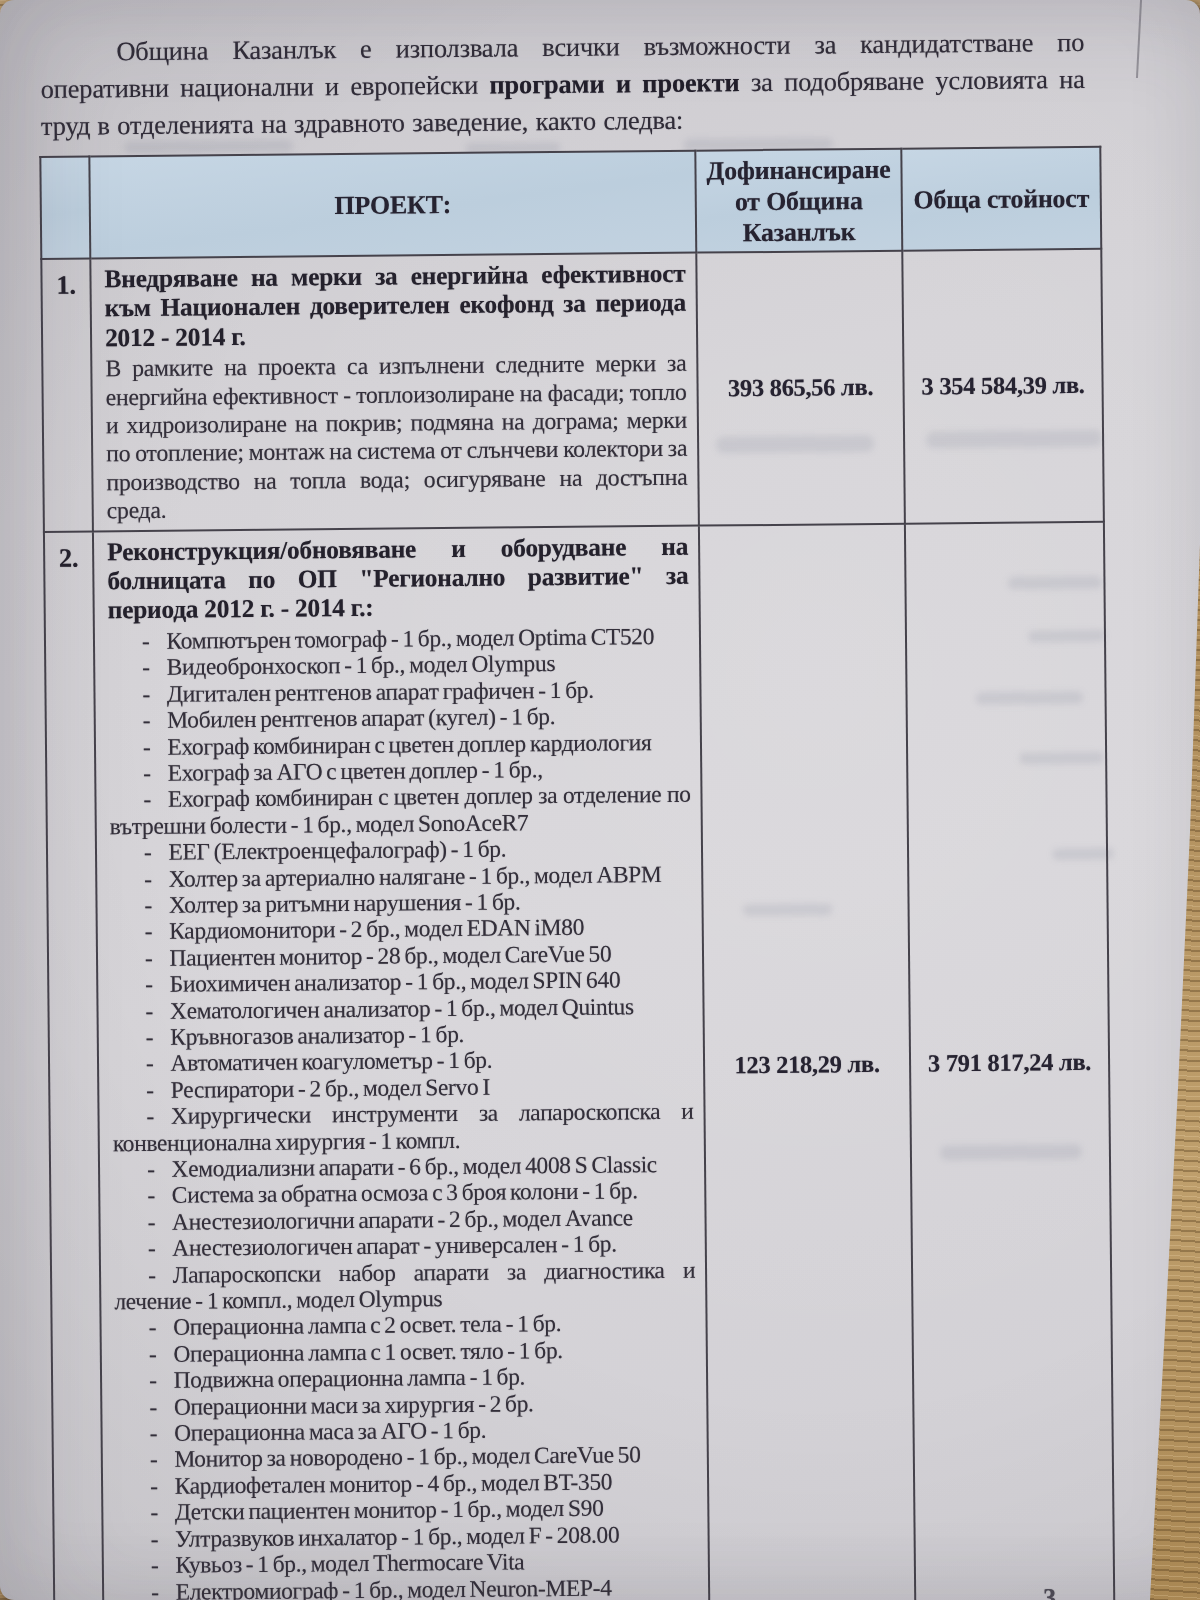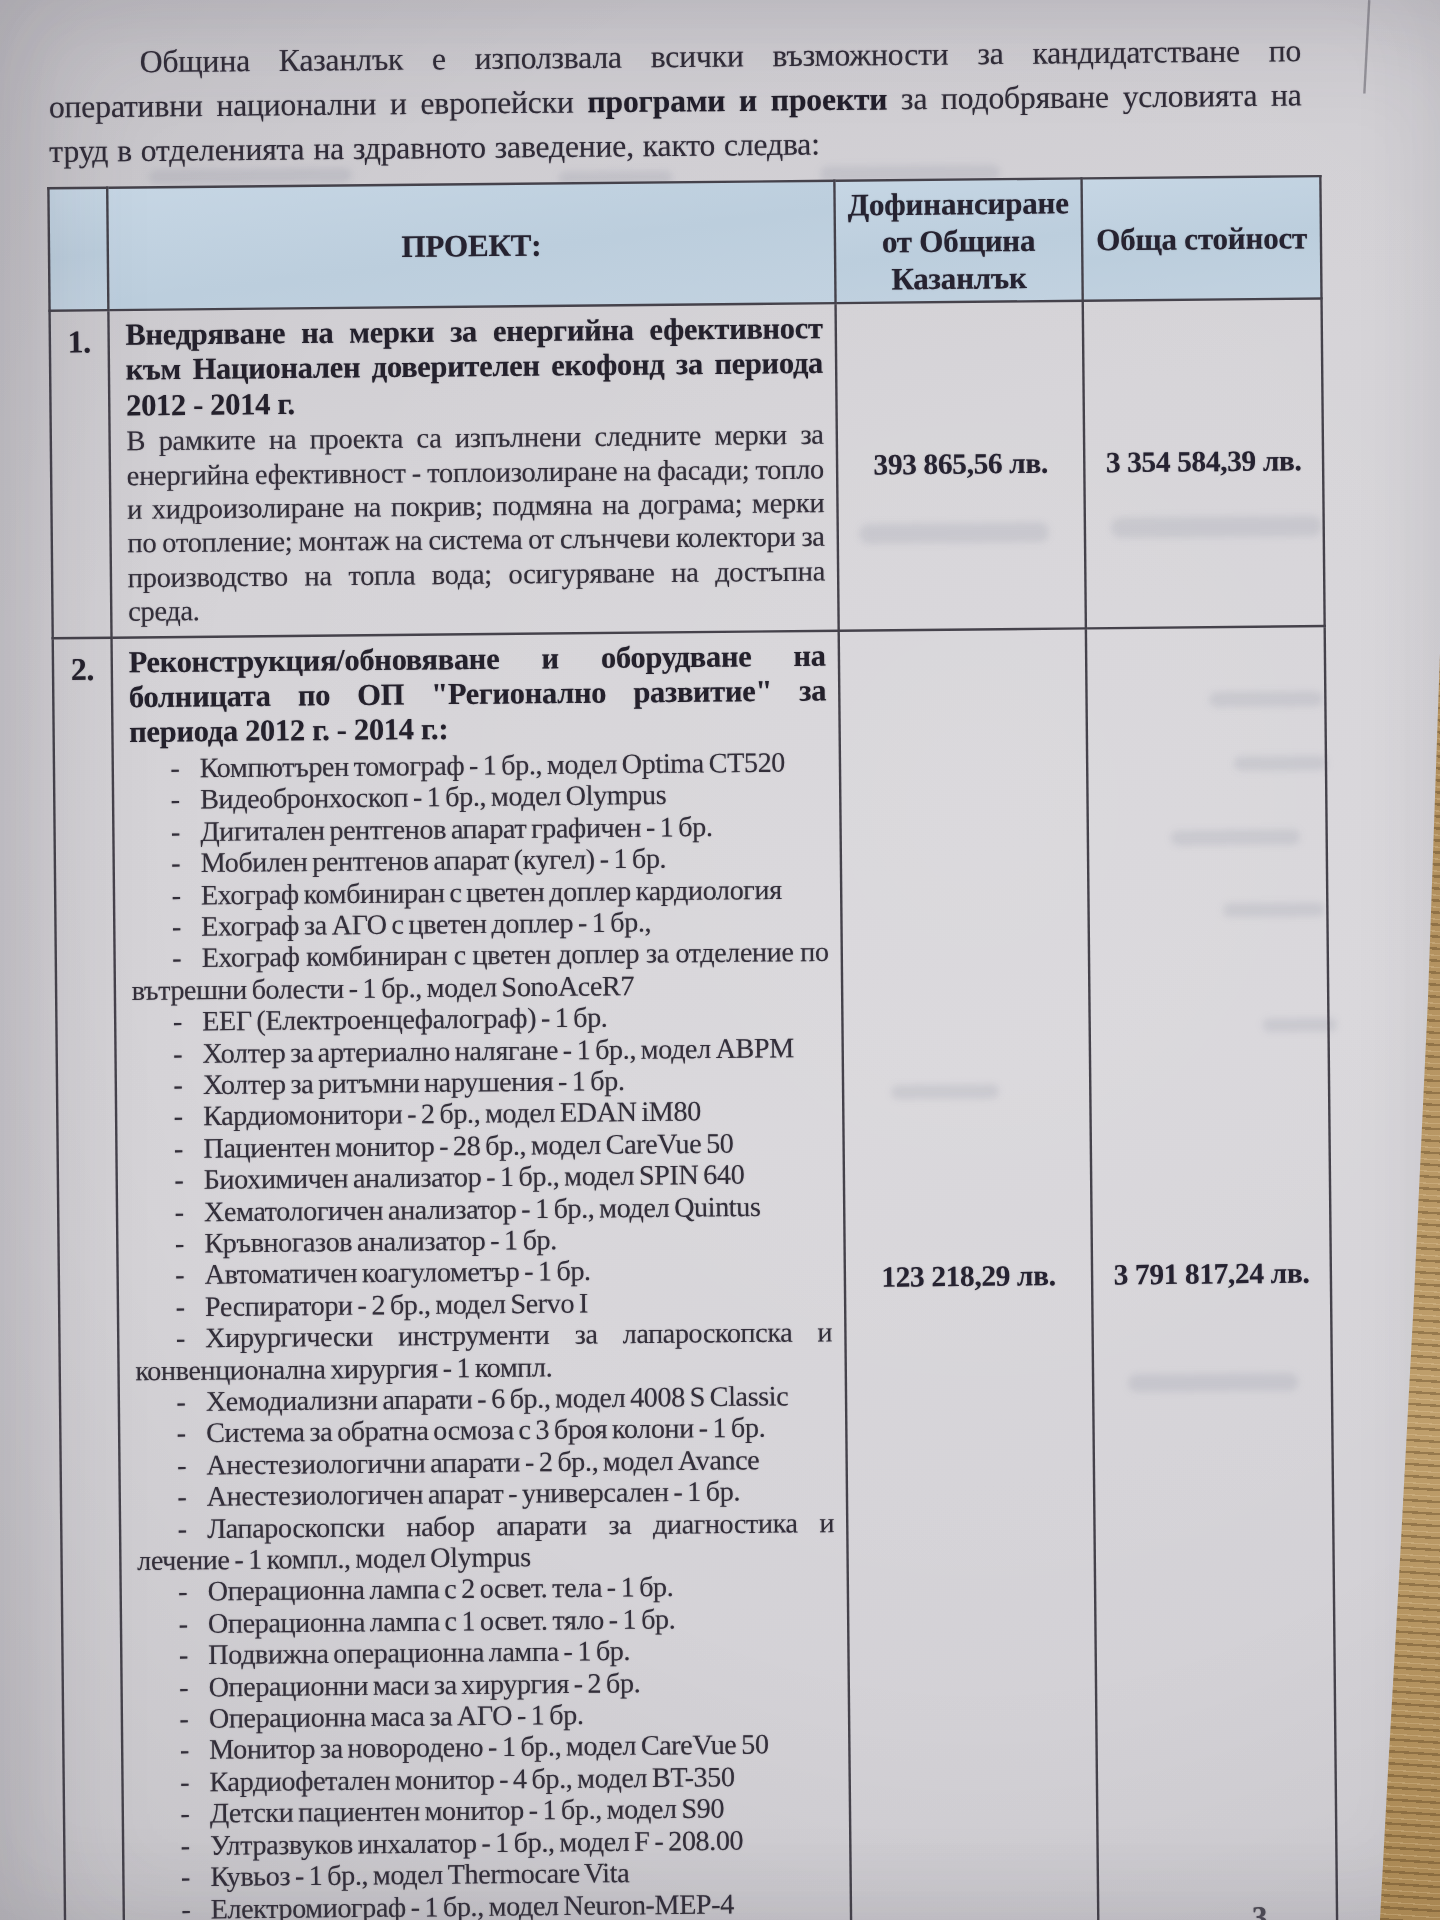--- a/index.html
+++ b/index.html
@@ -23,20 +23,21 @@
   
   .paper {
     position:absolute; inset:0;
     background:
       radial-gradient(ellipse at 68% 42%, rgba(255,255,255,0.10) 0%, rgba(0,0,0,0.00) 55%, rgba(0,0,0,0.07) 100%),
       linear-gradient(168deg,#cbc9ce 0%, #d5d3d7 28%, #d8d6da 58%, #d1cfd4 100%);
     clip-path: polygon(0 0, 100% 0, 100% 34%,
       calc(100% - 10px) 52%, calc(100% - 22px) 68%,
       calc(100% - 34px) 82%, calc(100% - 44px) 93%, calc(100% - 50px) 100%, 0 100%);
     filter: drop-shadow(3px 2px 3px rgba(50,30,10,0.55));
+    border-radius: 14px;
   }
   .paper::after { 
     content:""; position:absolute; inset:0;
     box-shadow: inset 40px 20px 90px rgba(70,65,80,0.14), inset -10px -20px 70px rgba(70,65,80,0.08);
     pointer-events:none;
   }
 
   .content {
     position:absolute; inset:0;
     transform: rotate(-0.55deg);

